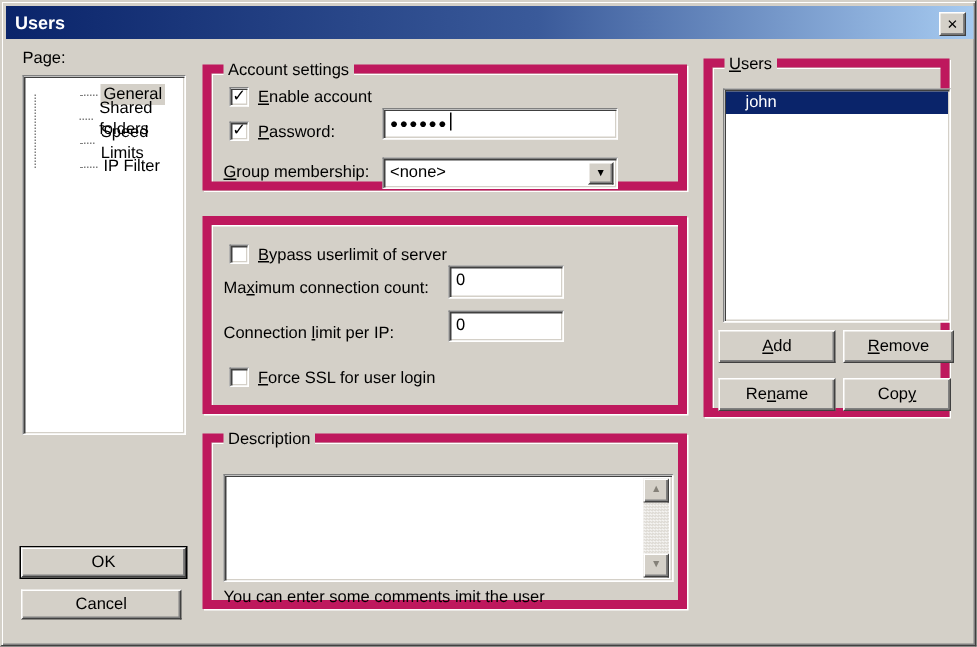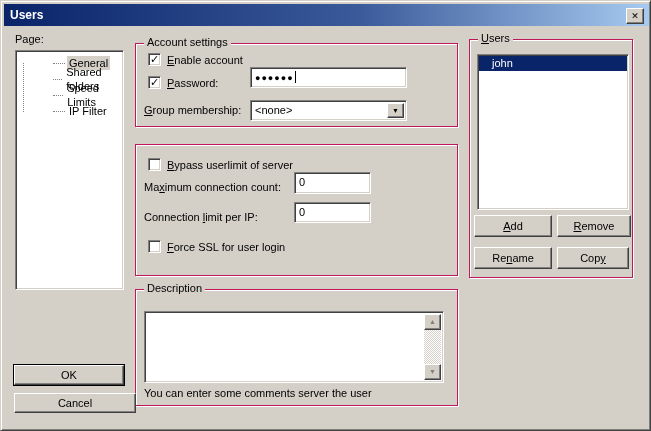--- a/index.html
+++ b/index.html
@@ -30,21 +30,21 @@
     padding-left:32px;
   }
   .btn{
     position:absolute;background:#d4d0c8;border:1px solid;
     border-color:#fff #404040 #404040 #fff;
     box-shadow:inset -1px -1px 0 #808080;
     text-align:center;font-size:11px;color:#000;
   }
   .btn-default{box-shadow:0 0 0 1px #000, inset -1px -1px 0 #808080;}
   .groupbox{
-    position:absolute;border:1px solid #be185d;
+    position:absolute;border:6px solid #be185d;
     box-shadow:inset 1px 1px 0 #ffffff, 1px 1px 0 #ffffff;
   }
   .group-title{
     position:absolute;top:-8px;left:8px;background:#d4d0c8;padding:0 3px;
     line-height:13px;white-space:nowrap;
   }
   .cb{
     position:absolute;width:13px;height:13px;background:#fff;
     border:1px solid;border-color:#808080 #fff #fff #808080;
     box-shadow:inset 1px 1px 0 #404040, inset -1px -1px 0 #d4d0c8;
@@ -151,32 +151,32 @@
       <span style="position:absolute;left:4px;top:2px;"></span>
       <div class="scrollbar">
         <div class="sb-btn" style="top:0;">
           <span>▲</span>
         </div>
         <div class="sb-btn" style="bottom:0;">
           <span>▼</span>
         </div>
       </div>
     </div>
-    <div class="label" style="left:8px;top:97px;">You can enter some comments server the user</div>
+    <div class="label" style="left:8px;top:97px;">You can enter some comments imit the user</div>
   </div>
 
   <div class="groupbox" style="left:468px;top:38px;width:164px;height:239px;">
     <span class="group-title"><span></span><span class="accel">U</span><span>sers</span></span>
     <div class="sunken listbox" style="left:7px;top:14px;width:152px;height:156px;">
       <div class="list-item-selected">
         <span>john</span>
       </div>
     </div>
     <div class="btn" style="left:4px;top:175px;width:78px;height:22px;line-height:20px;"><span></span><span class="accel">A</span><span>dd</span></div>
     <div class="btn" style="left:87px;top:175px;width:74px;height:22px;line-height:20px;"><span></span><span class="accel">R</span><span>emove</span></div>
     <div class="btn" style="left:4px;top:207px;width:78px;height:22px;line-height:20px;"><span>Re</span><span class="accel">n</span><span>ame</span></div>
     <div class="btn" style="left:87px;top:207px;width:72px;height:22px;line-height:20px;"><span>Cop</span><span class="accel">y</span><span></span></div>
   </div>
 
   <div class="btn btn-default" style="left:13px;top:364px;width:110px;height:20px;line-height:18px;">OK</div>
-  <div class="btn" style="left:13px;top:392px;width:122px;height:20px;line-height:18px;">Cancel</div>
+  <div class="btn" style="left:13px;top:392px;width:107px;height:20px;line-height:18px;">Cancel</div>
 
 </div>
 
 </body></html>

